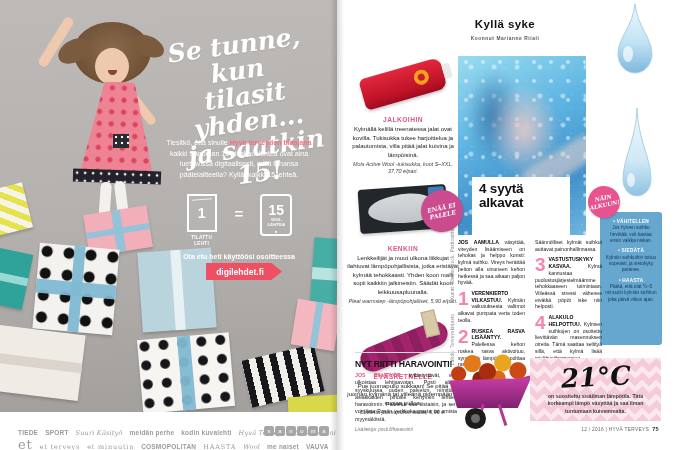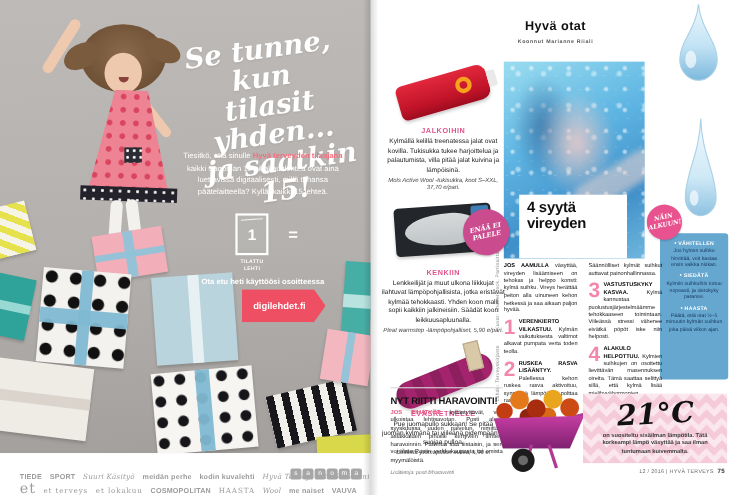--- a/index.html
+++ b/index.html
@@ -62,21 +62,21 @@
   .eqitem{display:flex;flex-direction:column;align-items:center;width:44px;}
   .book{width:30px;height:38px;border:2px solid #fff;display:flex;align-items:center;justify-content:center;position:relative;background:rgba(255,255,255,.05);}
   .book:before{content:'';position:absolute;left:3px;right:3px;top:3px;height:1px;background:#fff;opacity:.8;transform:rotate(-4deg);}
   .bignum{font-size:14px;font-weight:bold;line-height:1;}
   .eqlabel{margin-top:3px;font-size:4.6px;font-weight:bold;letter-spacing:.3px;text-align:center;width:34px;line-height:1.25;}
   .eqsign{font-size:15px;font-weight:bold;margin-top:11px;}
   .tablet{width:32px;height:42px;border:2px solid #fff;border-radius:4px;display:flex;flex-direction:column;align-items:center;justify-content:center;position:relative;}
   .tlabel{font-size:4.4px;font-weight:bold;width:24px;text-align:center;line-height:1.2;}
   .homedot{position:absolute;bottom:1px;width:2px;height:2px;border-radius:50%;background:#fff;}
   .cta-text{position:absolute;left:150px;top:253px;width:178px;text-align:center;color:#fff;font-size:7px;font-weight:bold;}
-  .cta-btn{position:absolute;left:220px;top:263px;width:76px;height:30px;background:#ee4f63;color:#fff;
+  .cta-btn{position:absolute;left:206px;top:263px;width:76px;height:17px;background:#ee4f63;color:#fff;
     font-size:8.5px;font-weight:bold;display:flex;align-items:center;justify-content:center;padding-right:8px;
     clip-path:polygon(0 0,86% 0,100% 50%,86% 100%,0 100%);}
   
   .logostrip{position:absolute;left:0;top:412px;width:337px;height:38px;background:#fff;padding:5px 6px 0 18px;}
   .lrow{display:flex;align-items:baseline;gap:7px;height:12px;color:#9b9b9b;white-space:nowrap;}
   .lg{font-size:6.5px;font-weight:bold;letter-spacing:.2px;}
   .lg-serif{font-family:"DejaVu Serif",serif;font-weight:normal;letter-spacing:.8px;}
   .lg-it{font-style:italic;font-family:"DejaVu Serif",serif;font-weight:normal;}
   .lg-big{font-size:13px;margin-top:20px;}
   .sanoma{position:absolute;right:8px;top:14px;display:flex;gap:1px;}
@@ -240,31 +240,38 @@
       <p class="ad-body"><span>Tiesitkö, että sinulle </span><b class="hl">Hyvä terveyden tilaajana</b><span> kaikki Sanoman 15 aikakauslehteä ovat aina luettavissa digitaalisesti, millä tahansa päätelaitteella? Kyllä, kaikki 15 lehteä.</span></p>
 
       <div class="equation">
         <div class="eqitem">
           <div class="book">
             <span class="bignum">1</span>
           </div>
           <div class="eqlabel">TILATTU LEHTI</div>
         </div>
         <div class="eqsign">=</div>
+        <div class="eqitem">
+          <div class="tablet">
+            <span class="bignum">15</span>
+            <span class="tlabel">DIGI-LEHTEÄ</span>
+            <span class="homedot"></span>
+          </div>
+        </div>
       </div>
 
       <div class="cta-text">Ota etu heti käyttöösi osoitteessa</div>
       <div class="cta-btn">digilehdet.fi</div>
     </div>
 
     <div class="logostrip">
       <div class="lrow">
         <span class="lg lg-serif lg-big">et</span>
         <span class="lg lg-serif">et terveys</span>
-        <span class="lg lg-serif">et lokakuu</span>
+        <span class="lg lg-serif">et minuutin</span>
         <span class="lg">COSMOPOLITAN</span>
         <span class="lg lg-serif">HAASTA</span>
         <span class="lg lg-it">Wool</span>
         <span class="lg">me naiset</span>
         <span class="lg">VAUVA</span>
       </div>
       <div class="lrow">
         <span class="lg">TIEDE</span>
         <span class="lg">SPORT</span>
         <span class="lg lg-it">Suuri Käsityö</span>
@@ -281,21 +288,21 @@
         <span>m</span>
         <span>a</span>
       </div>
     </div>
   </div>
 
   <div class="fold"></div>
 
   <div class="page-right">
 
-    <div class="rp-title">Hyvä otat</div>
+    <div class="rp-title">Kyllä syke</div>
     <div class="rp-byline">Koonnut Marianne Riiali</div>
 
     <div class="prodcol">
 
       <div class="prodimg">
         <div class="tube">
           <span class="ring"></span>
           <span class="cap"></span>
         </div>
       </div>
@@ -329,21 +336,21 @@
 
     <div class="vert vert-photos">Kuvat: Shutterstock, Partioaitta ja Otsola</div>
     <div class="vert vert-source">Lähde: Terveyskirjasto</div>
 
     <div class="shower">
       <div class="hairblob"></div>
       <div class="face"></div>
       <div class="armblob"></div>
       <div class="photo-titlebox">
         <div>4 syytä</div>
-        <div>vireyden</div>
+        <div>alkavat</div>
       </div>
     </div>
 
     <div class="sticker">
       <span>NÄIN</span>
       <span>ALKUUN!</span>
     </div>
 
     <div class="tipsbox">
       <div class="tip">

